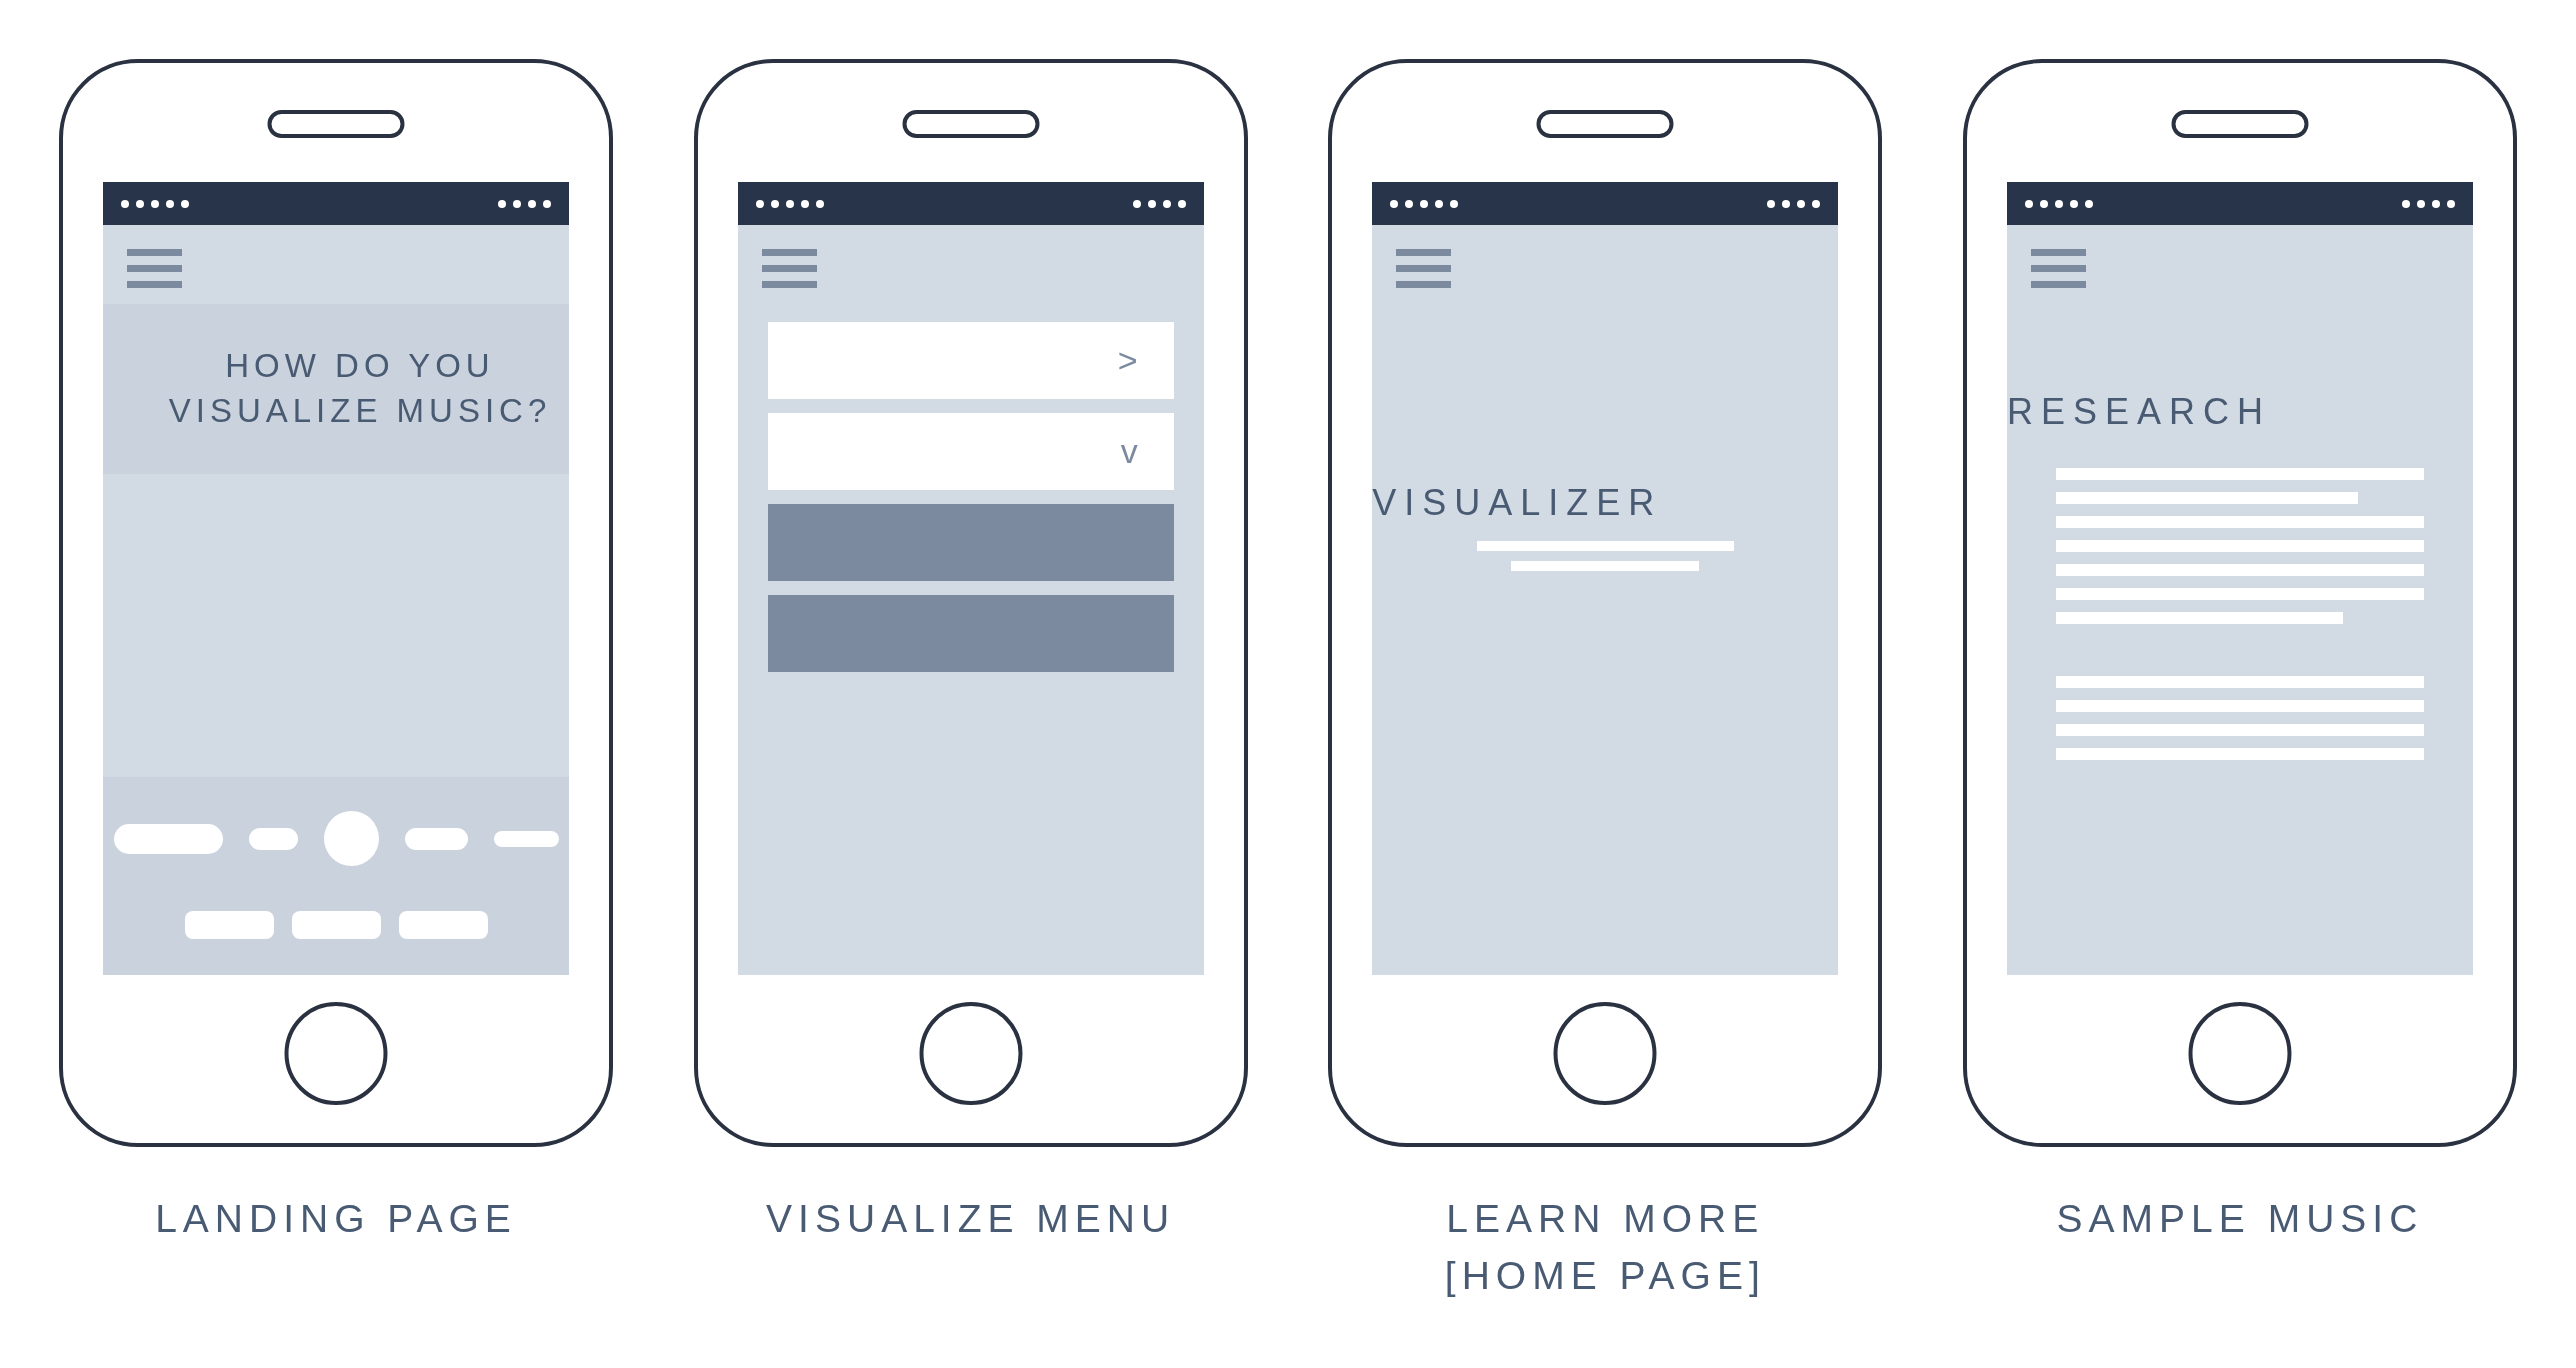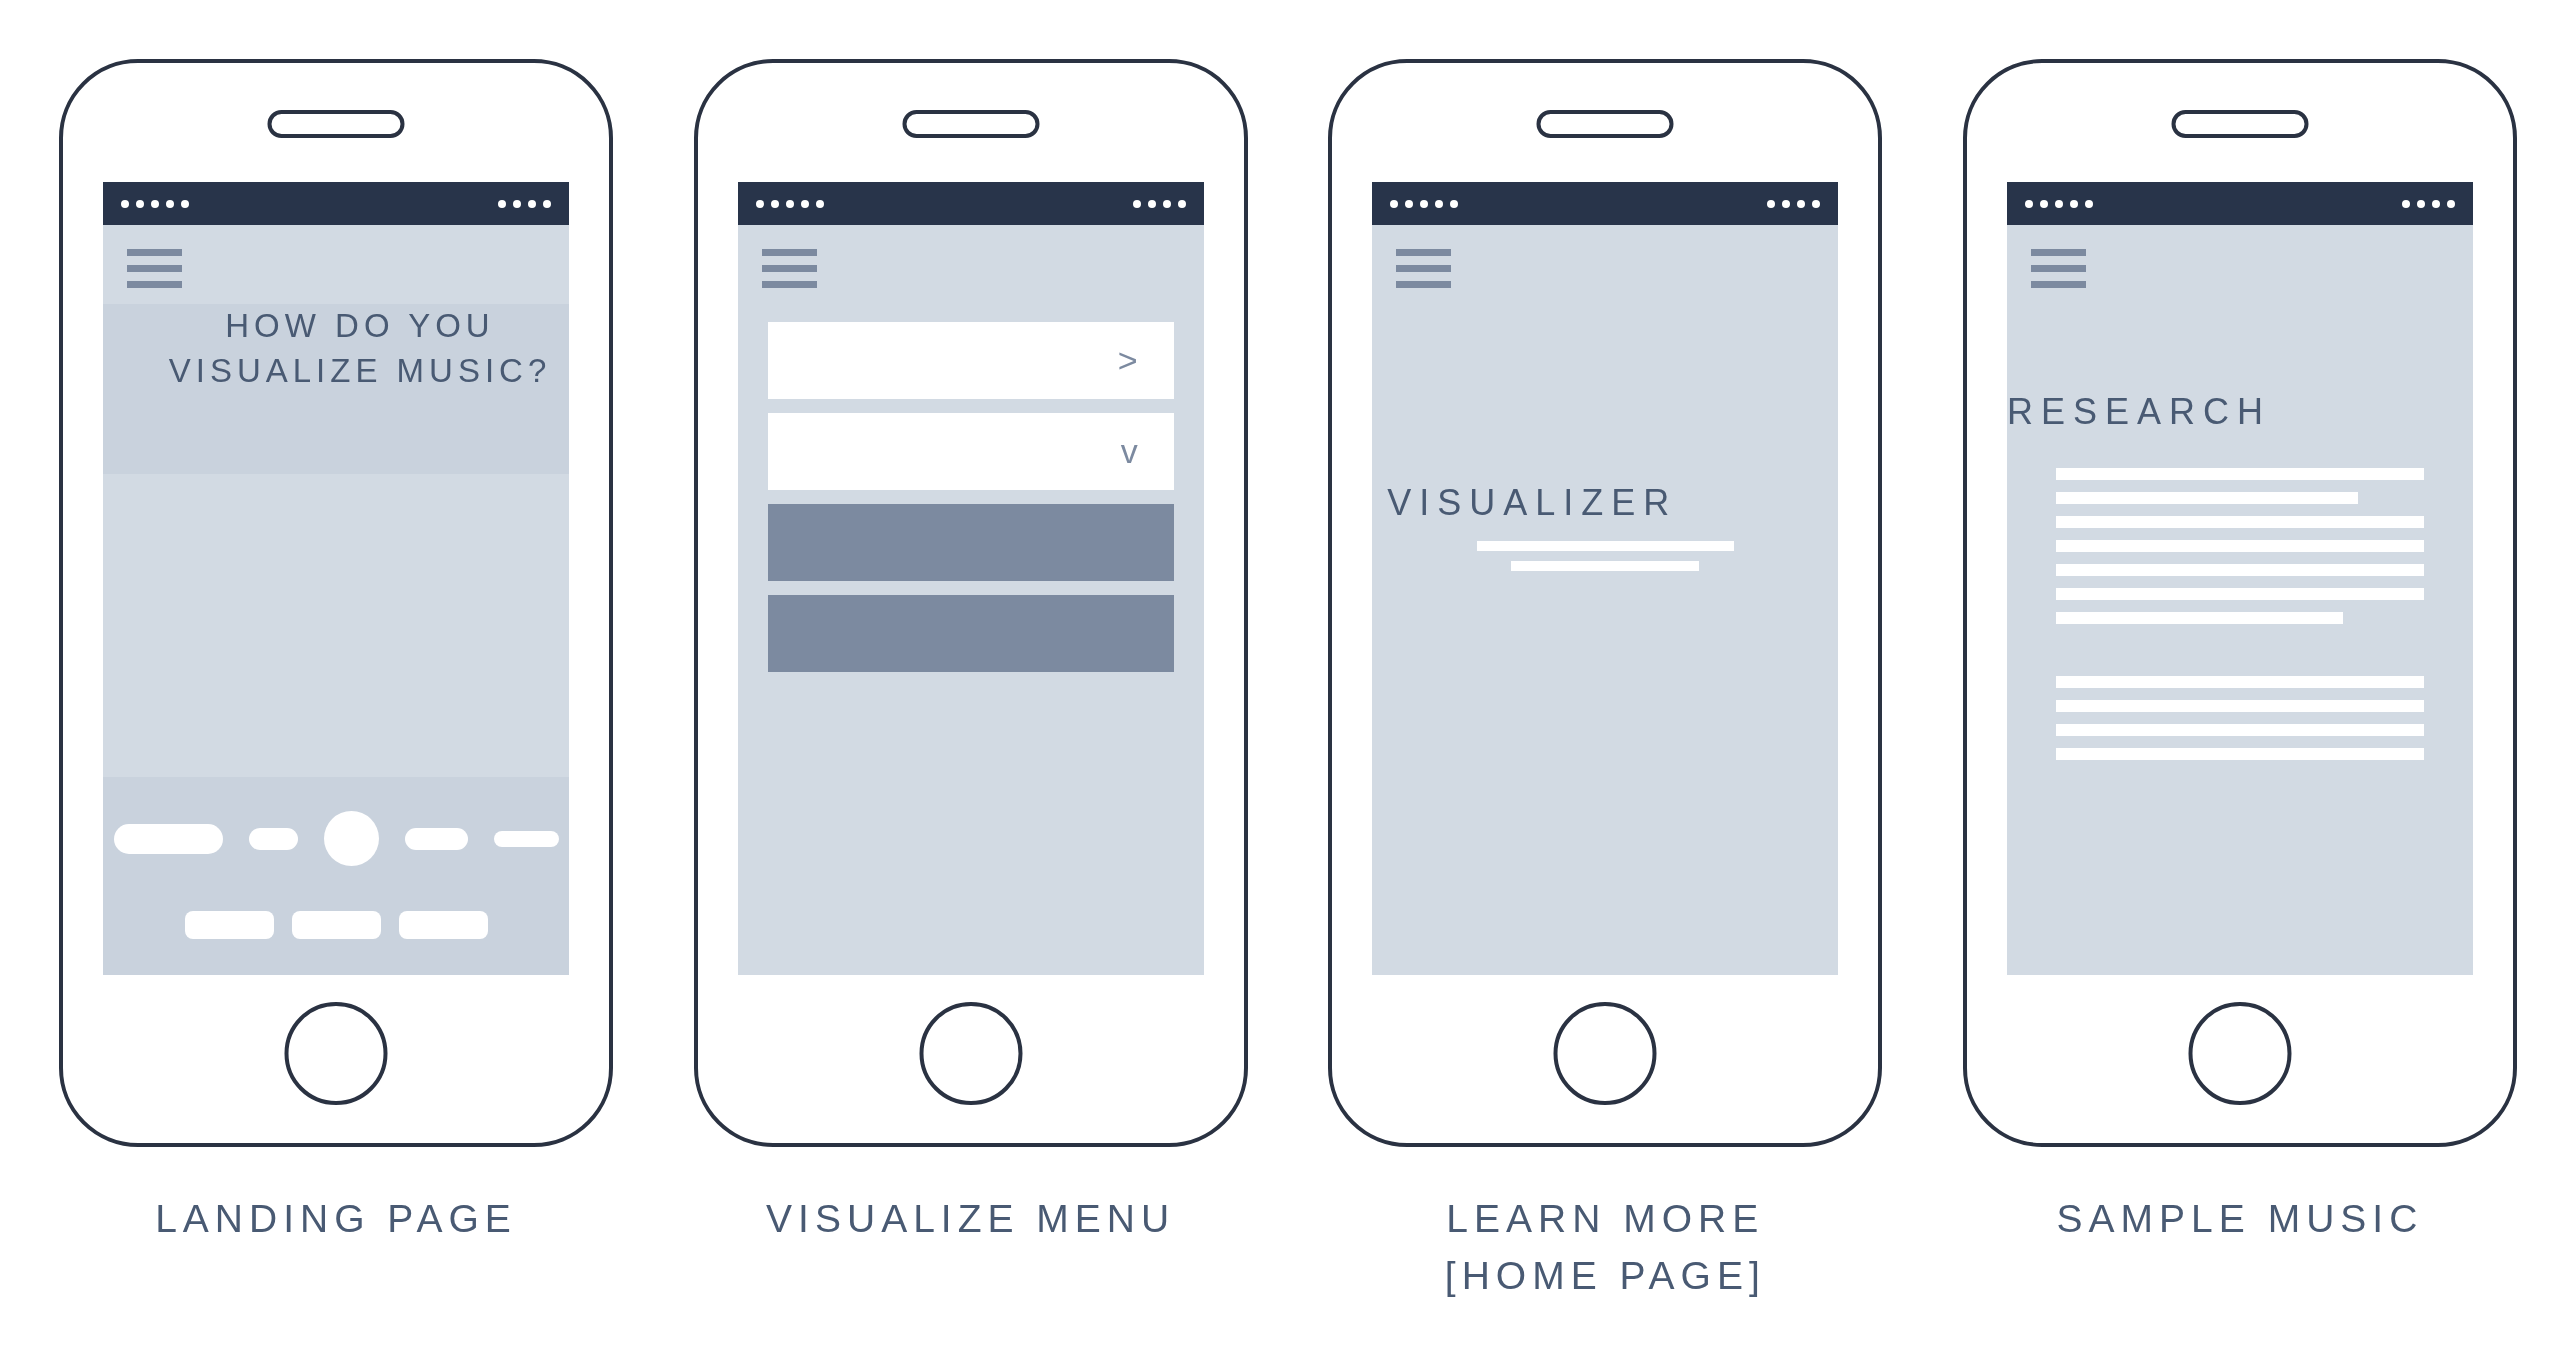--- a/index.html
+++ b/index.html
@@ -50,42 +50,42 @@
     margin-top:44px;color:var(--text);font-size:39px;letter-spacing:6px;text-align:center;
     line-height:1.45;white-space:pre-line;
   }
   
   .screen-title{
     color:var(--text);font-size:36px;letter-spacing:8px;text-align:left;
   }
   
   .hero-band{
     position:absolute;top:79px;left:0;right:0;height:170px;
-    background:var(--pale2);display:flex;justify-content:center;padding-left:48px;
+    background:var(--pale2);display:flex;align-items:center;justify-content:center;padding-left:48px;
   }
   .hero-text{font-size:33px;letter-spacing:5px;color:var(--text);text-align:center;line-height:1.35;white-space:pre-line;}
   .player{
     position:absolute;left:0;right:0;bottom:0;height:198px;background:var(--pale2);
   }
   .player .row1{position:absolute;top:34px;left:0;right:0;display:flex;align-items:center;justify-content:center;gap:26px;}
   .pill{width:109px;height:30px;border-radius:16px;background:#fff;}
   .pill.sm{width:65px;height:16px;border-radius:10px;}
   .short1{width:49px;height:22px;border-radius:12px;background:#fff;}
   .short2{width:63px;height:22px;border-radius:12px;background:#fff;}
   .circ{width:55px;height:55px;border-radius:50%;background:#fff;}
   .player .row2{position:absolute;bottom:36px;left:0;right:0;display:flex;justify-content:center;gap:18px;}
   .chip{width:89px;height:28px;border-radius:8px;background:#fff;}
   
   .menuwrap{position:absolute;top:97px;left:30px;right:30px;display:flex;flex-direction:column;gap:14px;}
   .menuitem{height:77px;display:flex;align-items:center;justify-content:flex-end;padding-right:36px;box-sizing:border-box;}
   .mi-white{background:#fff;}
   .mi-slate{background:var(--slate);}
   .chev{color:var(--slate);font-size:34px;font-weight:300;}
   
-  .viz-title{position:absolute;top:257px;left:0;right:0;padding-left:15px;}
+  .viz-title{position:absolute;top:257px;left:0;right:0;}
   .viz-lines{position:absolute;top:316px;left:99px;right:99px;display:flex;flex-direction:column;gap:10px;align-items:center;}
   .viz-lines span{height:10px;background:#fff;display:block;}
   
   .res-title{position:absolute;top:166px;left:0;right:0;}
   .para{position:absolute;left:49px;right:49px;display:flex;flex-direction:column;gap:12px;}
   .para span{display:block;height:12px;background:#fff;}
 </style>
 </head>
 <body>
 

